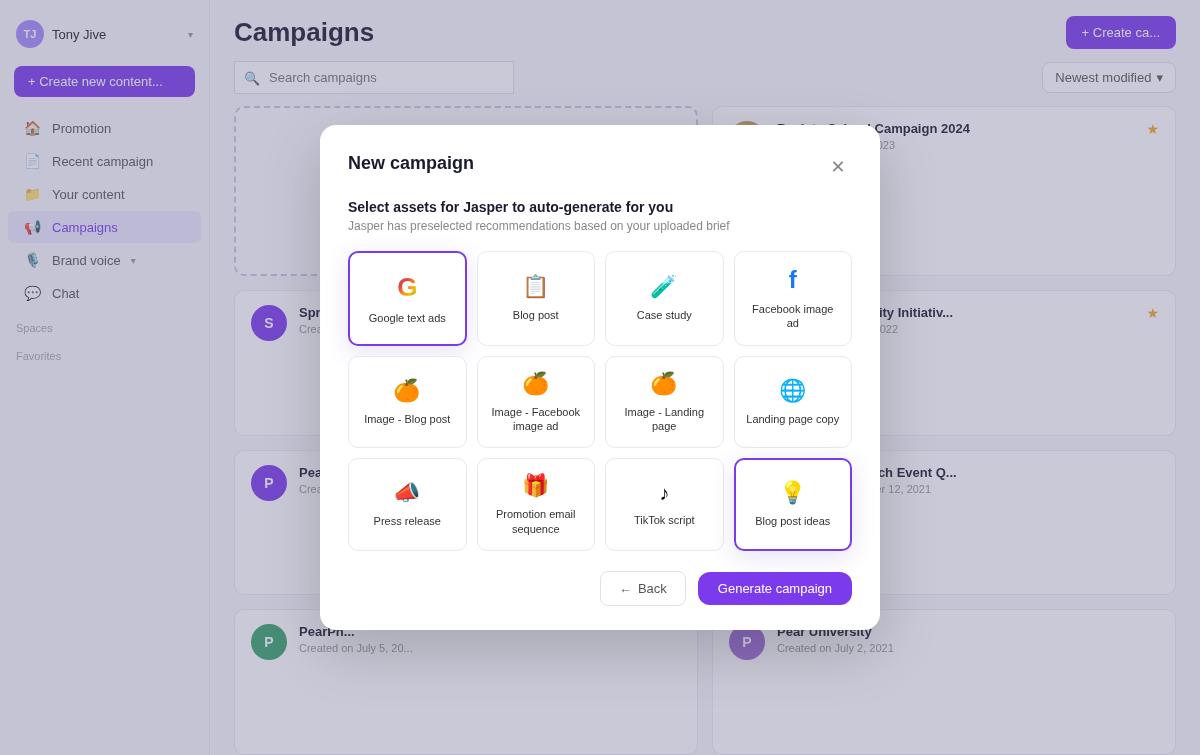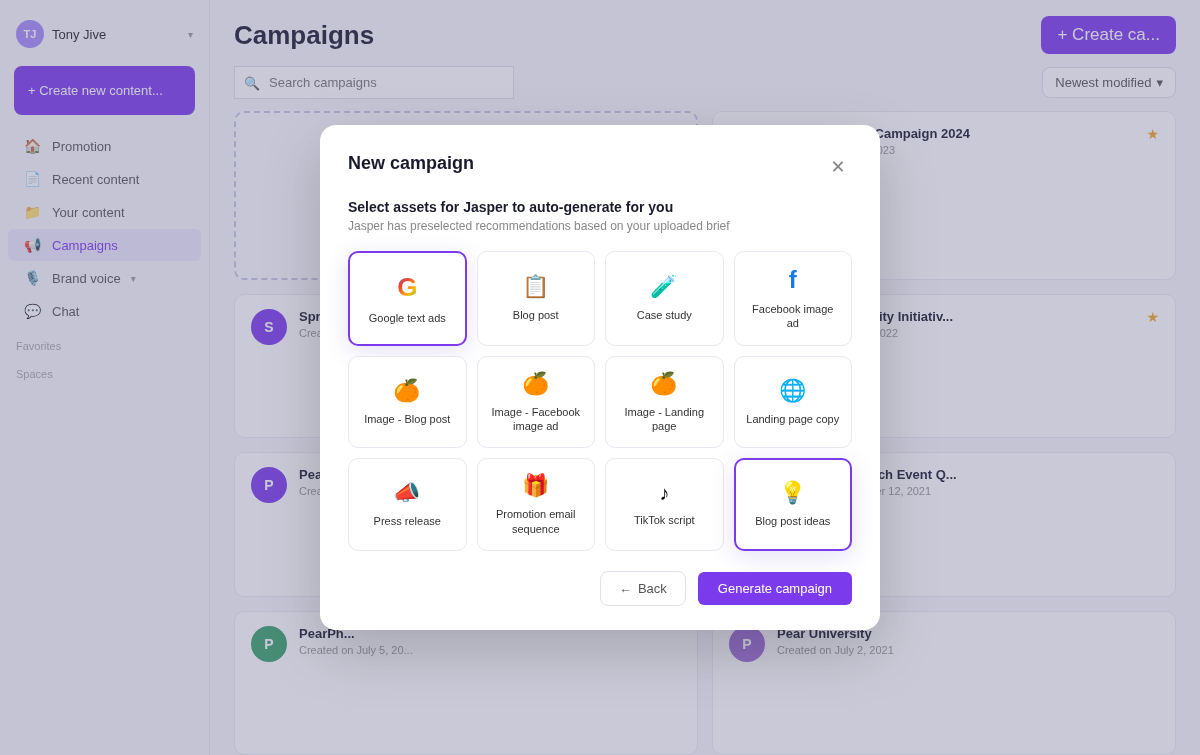--- a/index.html
+++ b/index.html
@@ -31,21 +31,21 @@
       color: white; font-size: 11px; font-weight: 600;
     }
     .user-name { font-size: 13px; font-weight: 500; color: #222; flex: 1; }
     .chevron { color: #999; font-size: 10px; }
     .create-btn {
       margin: 10px 14px;
       background: #7c3aed;
       color: white;
       border: none;
       border-radius: 8px;
-      padding: 17px 14px;
+      padding: 8px 14px;
       font-size: 13px;
       font-weight: 500;
       cursor: pointer;
       display: flex; align-items: center; gap: 6px;
     }
     .sidebar-nav { margin-top: 4px; }
     .nav-item {
       display: flex;
       align-items: center;
       gap: 10px;
@@ -80,21 +80,21 @@
       align-items: center;
       justify-content: space-between;
     }
     .page-title { font-size: 26px; font-weight: 700; color: #1a1a2e; }
     .create-campaign-btn {
       background: #7c3aed;
       color: white;
       border: none;
       border-radius: 8px;
       padding: 9px 16px;
-      font-size: 17px;
+      font-size: 13px;
       font-weight: 500;
       cursor: pointer;
       display: flex; align-items: center; gap: 6px;
     }
     .search-bar-row {
       padding: 4px 24px 12px;
       display: flex;
       align-items: center;
       justify-content: space-between;
     }
@@ -245,21 +245,21 @@
       padding: 9px 18px;
       font-size: 13px;
       color: #555;
       cursor: pointer;
       display: flex; align-items: center; gap: 6px;
     }
     .generate-btn {
       background: #7c3aed;
       color: white;
       border: none;
-      border-radius: 6px;
+      border-radius: 12px;
       padding: 9px 20px;
       font-size: 13px;
       font-weight: 500;
       cursor: pointer;
     }
 
     
     .g-icon {
       font-size: 26px;
       font-weight: 700;
@@ -281,43 +281,43 @@
 
   <button class="create-btn">+ Create new content...</button>
 
   <nav class="sidebar-nav">
     <div class="nav-item">
       <span class="nav-icon">🏠</span>
       <span>Promotion</span>
     </div>
     <div class="nav-item">
       <span class="nav-icon">📄</span>
-      <span>Recent content</span>
+      <span>Recent campaign</span>
     </div>
     <div class="nav-item">
       <span class="nav-icon">📁</span>
       <span>Your content</span>
     </div>
     <div class="nav-item active">
       <span class="nav-icon">📢</span>
       <span>Campaigns</span>
     </div>
     <div class="nav-item">
       <span class="nav-icon">🎙️</span>
       <span>Brand voice</span>
       <span class="chevron">▾</span>
     </div>
     <div class="nav-item">
       <span class="nav-icon">💬</span>
       <span>Chat</span>
     </div>
   </nav>
 
+  <div class="sidebar-section-label">Spaces</div>
   <div class="sidebar-section-label">Favorites</div>
-  <div class="sidebar-section-label">Spaces</div>
 </div>
 
 <div class="main">
   <div class="main-header">
     <h1 class="page-title">Campaigns</h1>
     <button class="create-campaign-btn">
       + Create ca...
     </button>
   </div>
 

